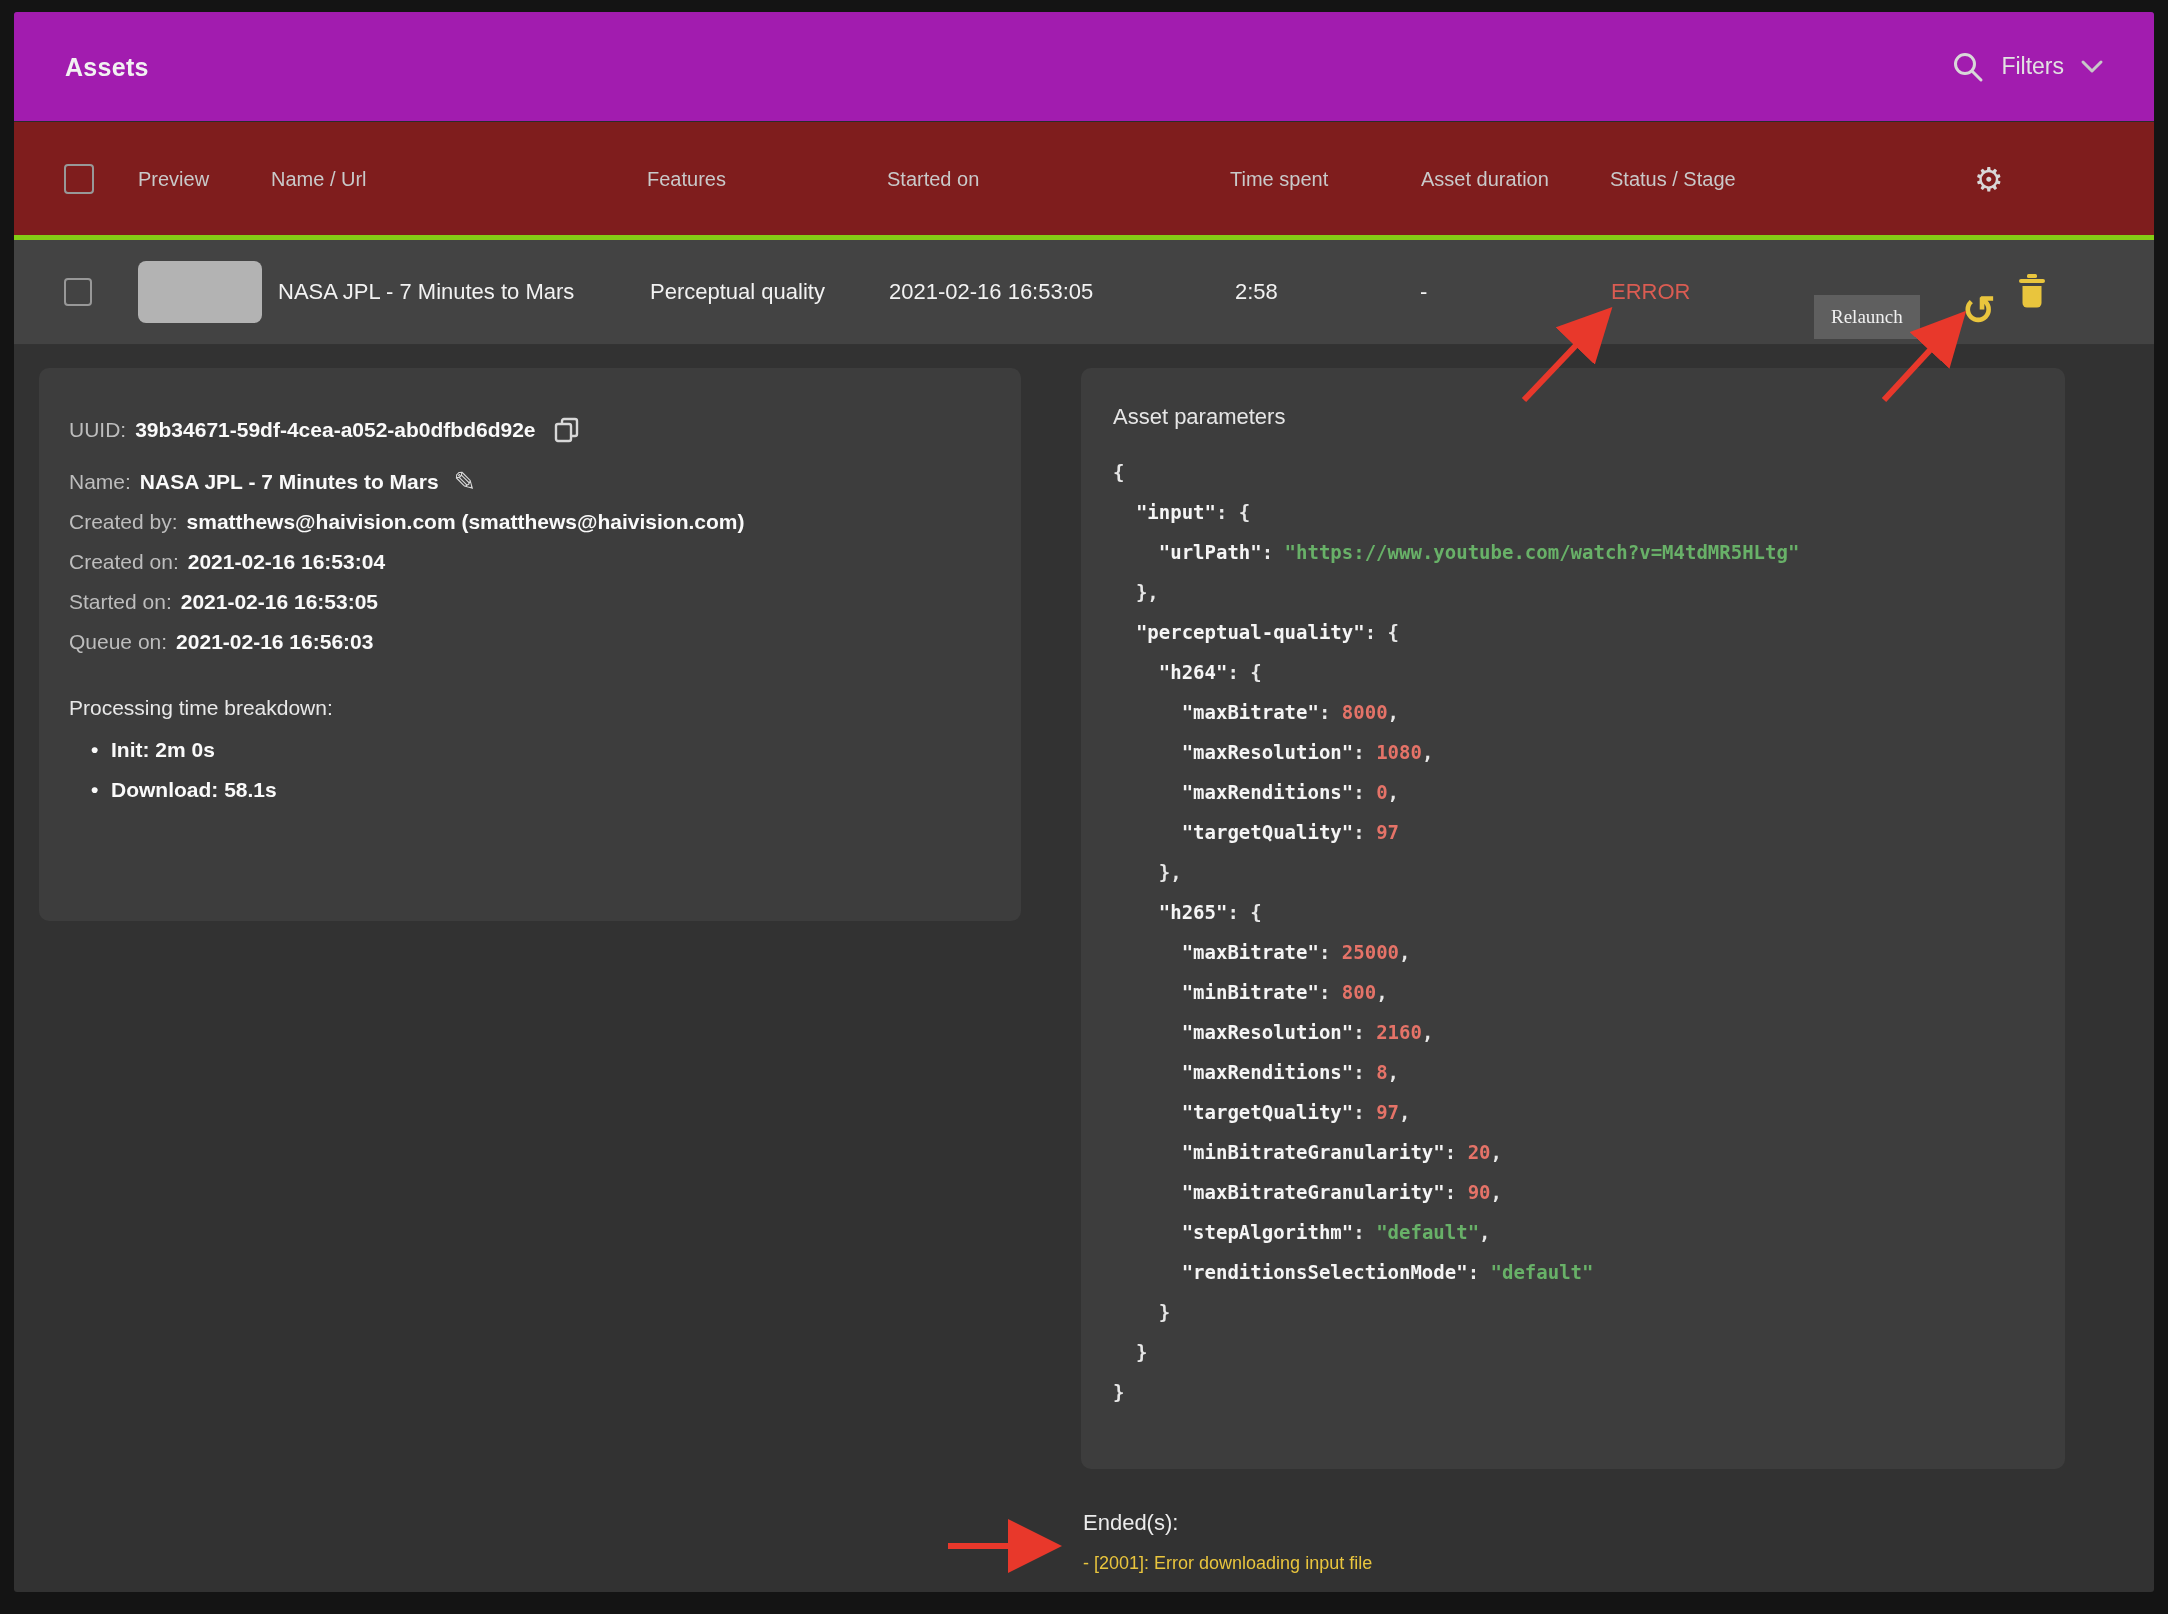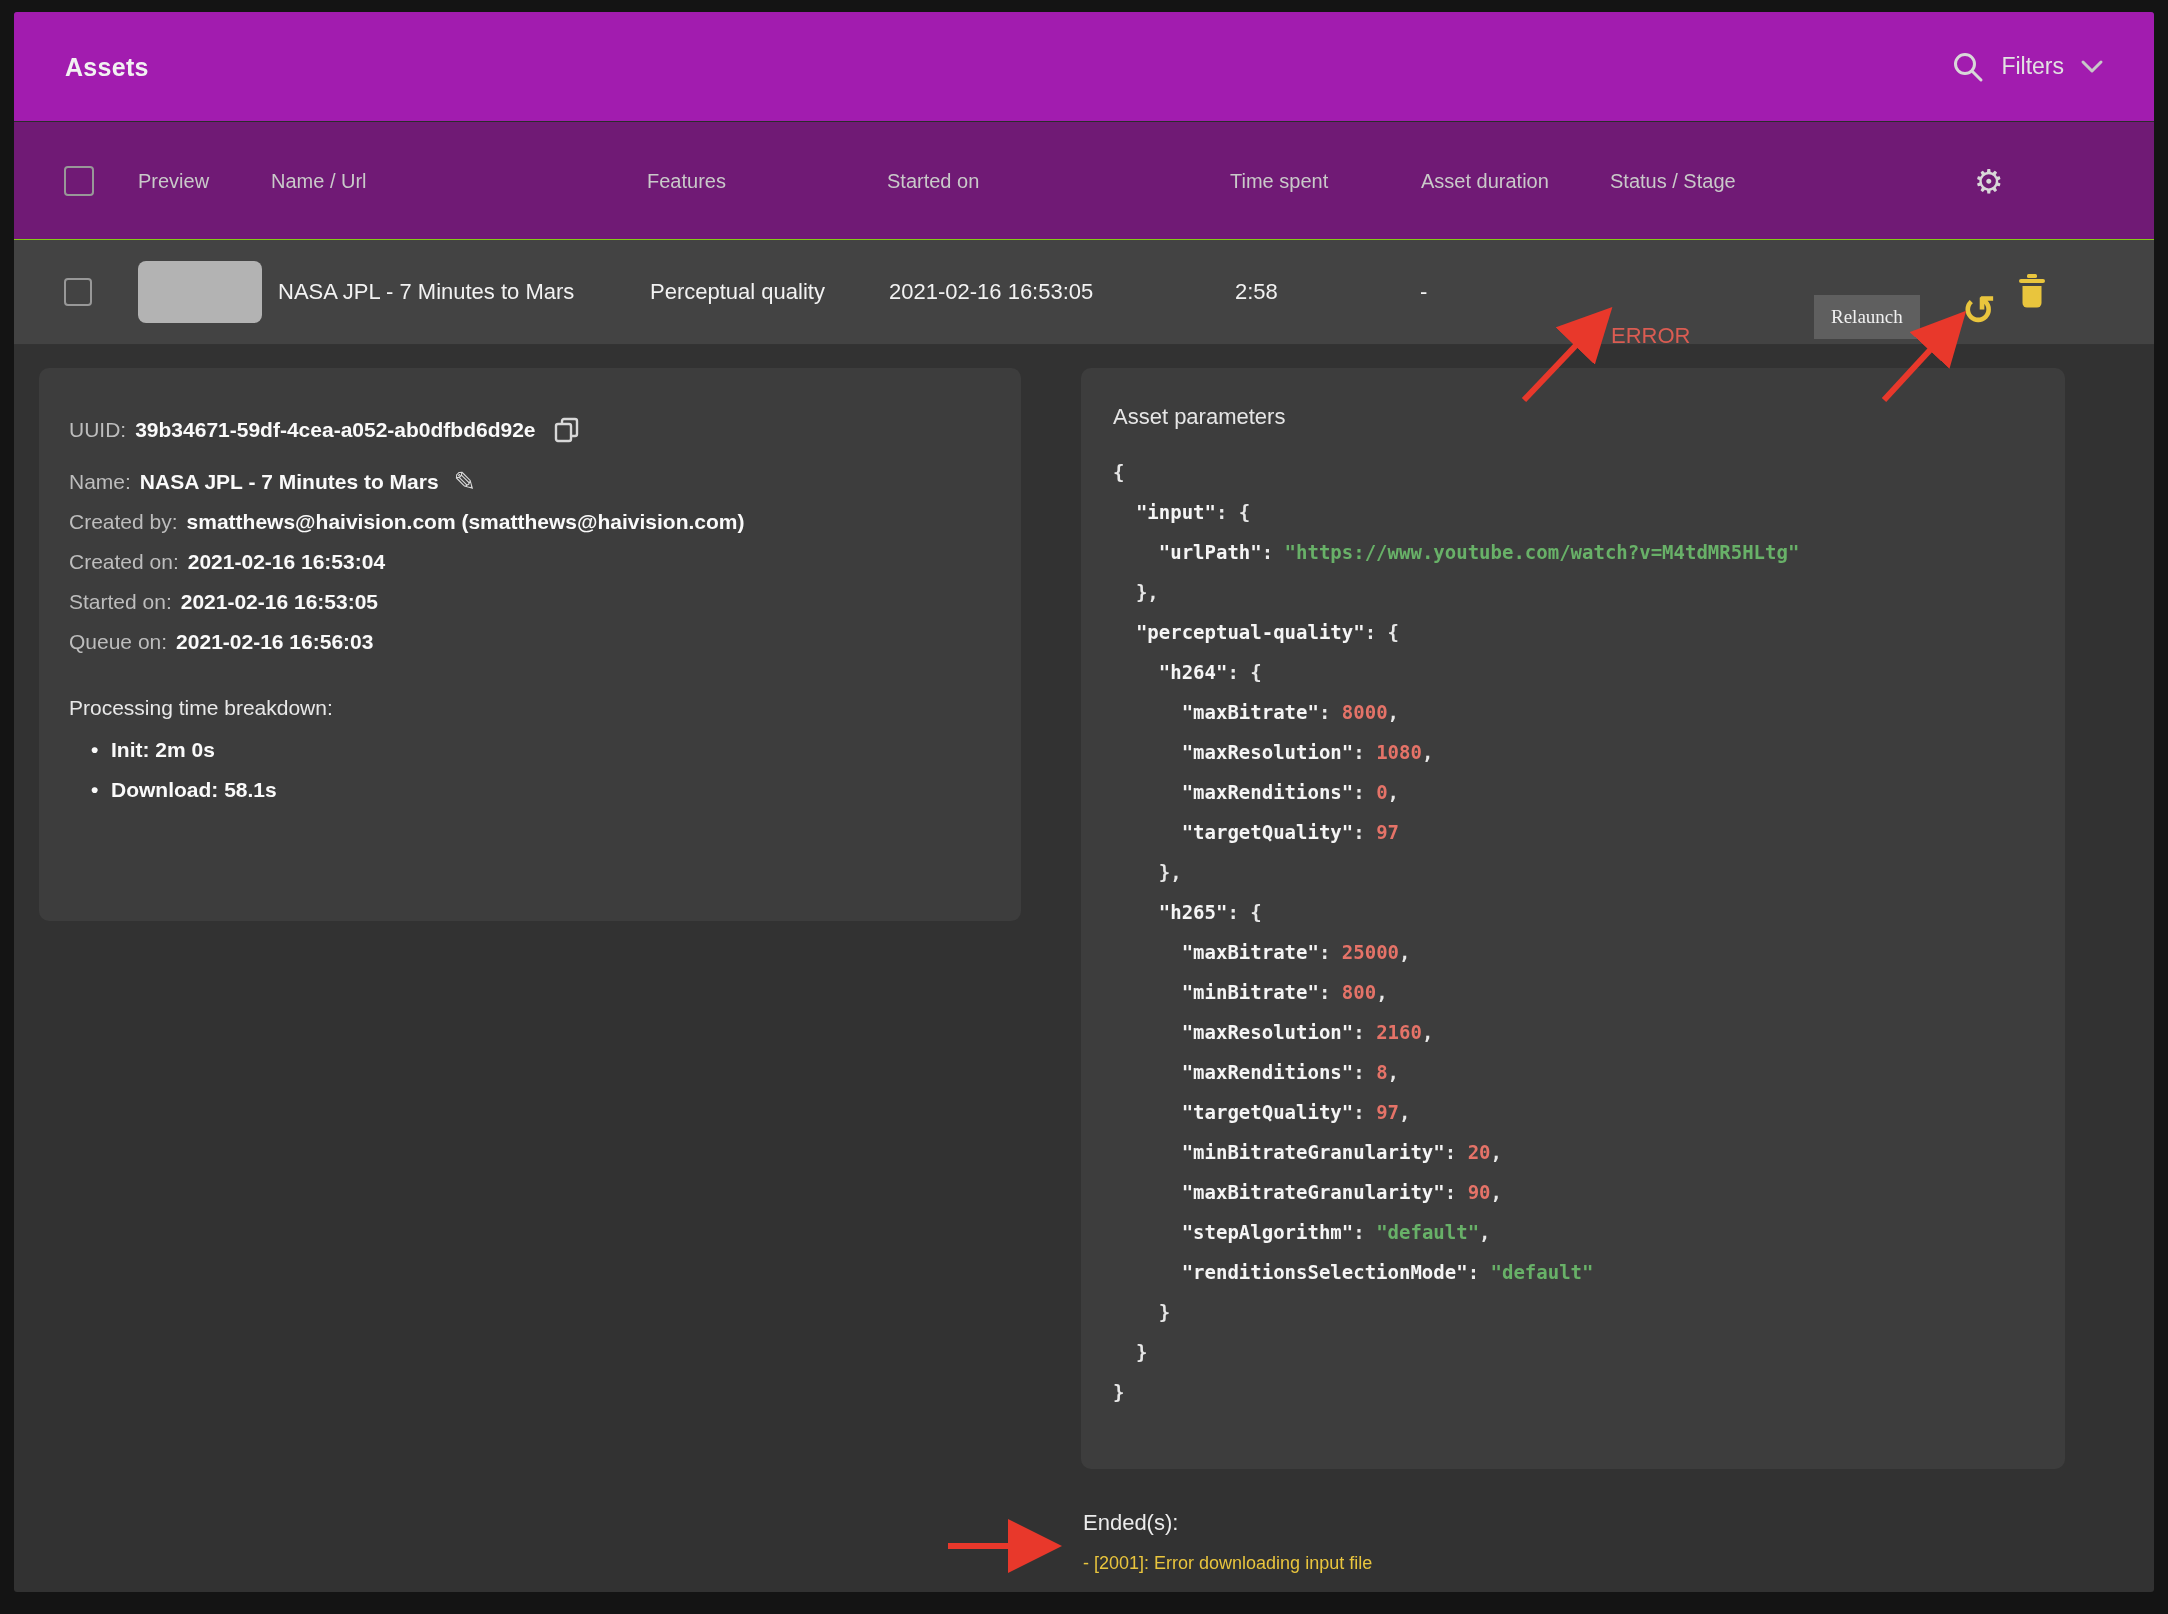--- a/index.html
+++ b/index.html
@@ -20,22 +20,22 @@
     font-size:25px; font-weight:bold; color:#f2f2f2; letter-spacing:.3px;
   }
   .filters-group {
     position:absolute; right:50px; top:50%; transform:translateY(-50%);
     display:flex; align-items:center; gap:16px; cursor:pointer;
   }
   .filters-label { font-size:23px; color:#e2e2e2; }
 
   
   .col-header-row {
-    position:relative; height:118px; background:#701a75;
-    border-bottom:1px solid #84cc16;
+    position:relative; height:118px; background:#7f1d1d;
+    border-bottom:5px solid #84cc16;
   }
   .data-row {
     position:relative; height:105px; background:#434343;
     border-bottom:1px solid #333333;
   }
   .cell { position:absolute; top:50%; transform:translateY(-50%); white-space:nowrap; }
   .col-label { font-size:20px; color:#c9c9c9; }
   .row-text { font-size:22px; color:#f2f2f2; }
 
   .c-check   { left:50px; }
@@ -46,21 +46,21 @@
   .c-time    { left:1216px; }
   .c-duration{ left:1407px; }
   .c-status  { left:1596px; }
   .c-gear    { left:1960px; }
 
   .r-name    { left:264px; }
   .r-features{ left:636px; }
   .r-started { left:875px; }
   .r-time    { left:1221px; }
   .r-duration{ left:1406px; }
-  .r-status  { left:1597px; color:var(--error,#da5c52);margin-top:44px; }
+  .r-status  { left:1597px; color:var(--error,#da5c52); }
   .r-relaunch{ left:1800px; }
   .r-retry   { left:1948px; }
   .r-trash   { left:2003px; }
 
   .checkbox {
     width:30px; height:30px; border:2px solid #989898; border-radius:4px;
     background:transparent; cursor:pointer;
   }
   .preview-thumb {
     width:124px; height:62px; background:#b3b3b3; border-radius:8px;

